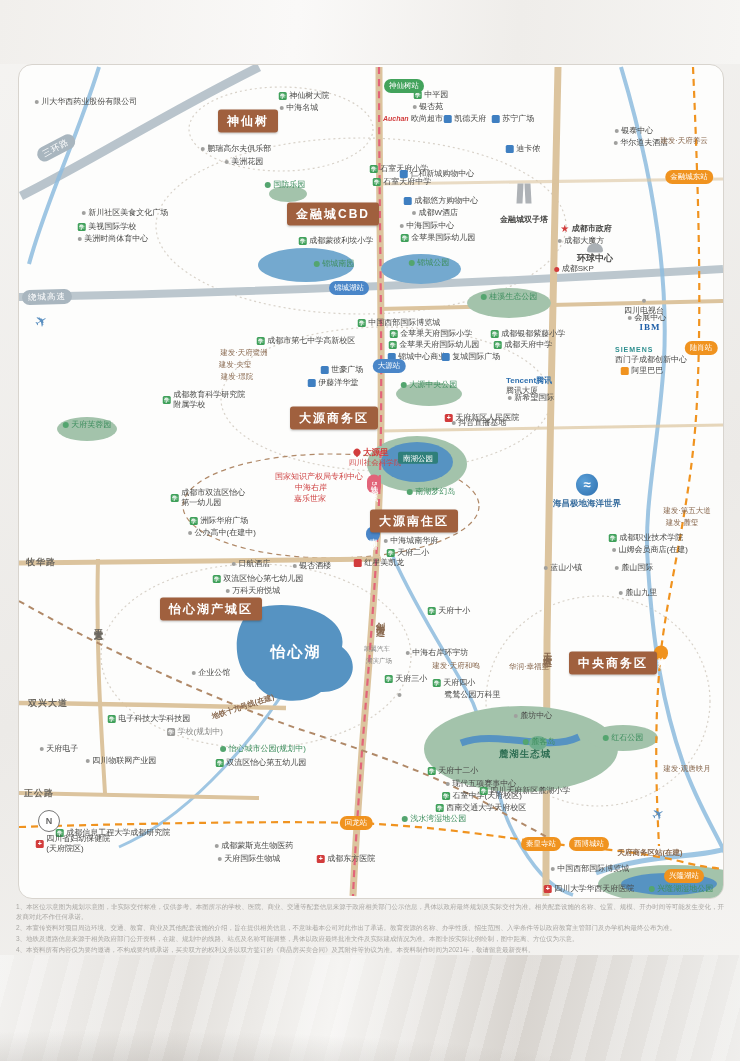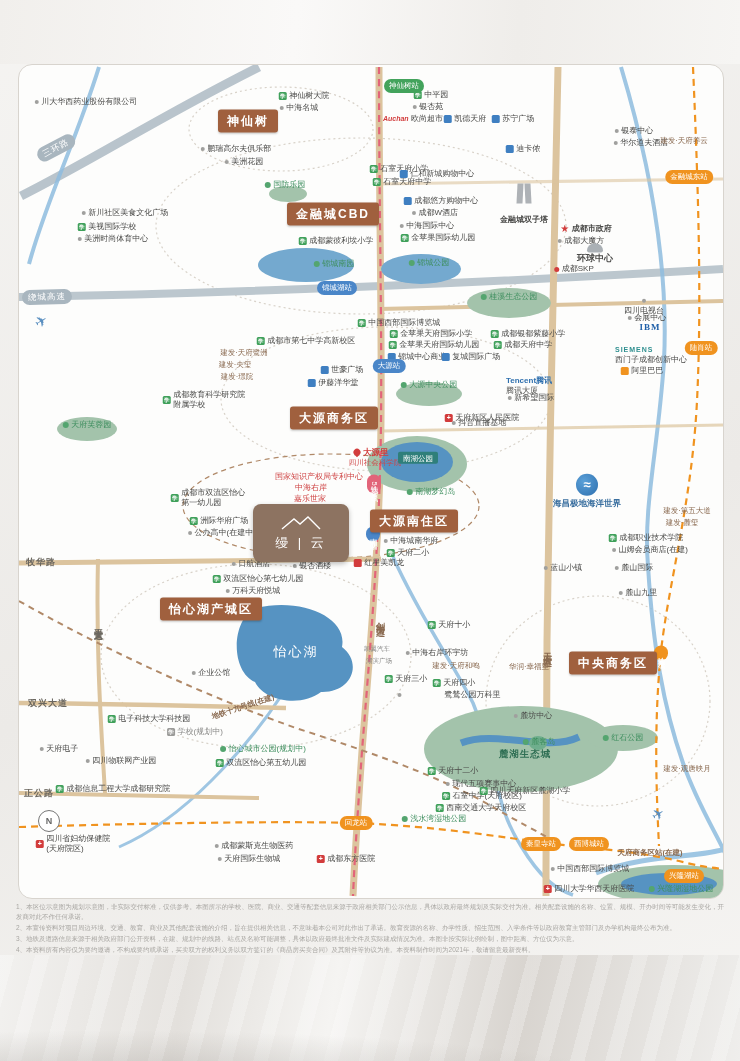--- a/index.html
+++ b/index.html
@@ -55,21 +55,21 @@
   .redsmall{font-size:7.5px}.redsmall .tx{color:#cf4545}
   .redpin .ic{width:7px;height:7px;border-radius:50% 50% 50% 0;background:#d23c3c;transform:rotate(-45deg)}
   .redpin .tx{color:#d23c3c;font-weight:bold;font-size:8.5px}
   .redstore .ic{background:#d23c3c}
   .skp .ic{width:5px;height:5px;border-radius:50%;background:#d23c3c}
   .star .ic{background:none;color:#d23c3c;width:auto;height:auto;font-size:10px;line-height:1}
   .star .tx{font-weight:bold}
   .ibm .tx{color:#1f5fa8;font-weight:bold;font-family:"Liberation Serif","DejaVu Serif",serif;font-size:9px;letter-spacing:1px}
   .laketag{background:#2f7f7a;color:#fff;font-size:7.5px;padding:1.5px 5px;border-radius:2px}
   .laketag .tx{color:#fff}
-  .lakename .tx{color:#fff;font-weight:normal;font-size:13px;letter-spacing:2px}
+  .lakename .tx{color:#fff;font-weight:bold;font-size:15px;letter-spacing:2px}
   .arealabel .tx{color:#2f6f54;font-weight:bold;font-size:9.5px;letter-spacing:1px}
   .towers{flex-direction:column;gap:11px}
   .towers .ic{position:relative;width:18px;height:20px;background:none}
   .towers .ic::before,.towers .ic::after{content:"";position:absolute;bottom:0;width:6px;height:20px;background:#aeb2b6}
   .towers .ic::before{left:2px;transform:skewX(-3deg)}
   .towers .ic::after{right:2px;transform:skewX(3deg)}
   .towers .tx{font-weight:bold}
   .globe{flex-direction:column;gap:1px}
   .globe .ic{width:16px;height:9px;border-radius:8px 8px 2px 2px;background:#aab0b5}
   .globe .tx{font-weight:bold;font-size:9px}
@@ -161,21 +161,21 @@
 
     <div id="map-layer" style="position:absolute;left:0;top:0;width:740px;height:1061px;">
         <div class="pos district" style="left: 247px; top: 120px;">神仙树</div>
         <div class="pos district" style="left: 332px; top: 213px;">金融城CBD</div>
         <div class="pos district" style="left: 333px; top: 417px;">大源商务区</div>
         <div class="pos district" style="left: 413px; top: 520px;">大源南住区</div>
         <div class="pos district" style="left: 210px; top: 608px;">怡心湖产城区</div>
         <div class="pos district" style="left: 612px; top: 662px;">中央商务区</div>
         <div class="pos station s-green" style="left: 403px; top: 85px;">神仙树站</div>
         <div class="pos station s-orange" style="left: 688px; top: 176px;">金融城东站</div>
-        <div class="pos station s-blue" style="left: 336px; top: 287px;">锦城湖站</div>
+        <div class="pos station s-blue" style="left: 348px; top: 287px;">锦城湖站</div>
         <div class="pos station s-blue" style="left: 388px; top: 365px;">大源站</div>
         <div class="pos station s-orange" style="left: 700px; top: 347px;">陆肖站</div>
         <div class="pos station s-pink vert" style="left: 373px; top: 483px;">地铁5号线</div>
         <div class="pos station s-blue vert" style="left: 372px; top: 533px;">南湖立交站</div>
         <div class="pos station s-orange vert" style="left: 660px; top: 652px;">地铁六号线</div>
         <div class="pos station s-browntext" style="left: 242px; top: 706px; transform: translate(-50%, -50%) rotate(-18deg);">地铁十九号线(在建)</div>
         <div class="pos station s-orange" style="left: 355px; top: 822px;">回龙站</div>
         <div class="pos station s-orange" style="left: 540px; top: 843px;">秦皇寺站</div>
         <div class="pos station s-orange" style="left: 588px; top: 843px;">西博城站</div>
         <div class="pos station s-orange" style="left: 683px; top: 875px;">兴隆湖站</div>
@@ -507,21 +507,21 @@
           <span class="tx">麓山九里</span>
         </div>
         <div class="pos poi school" style="left: 257px; top: 578px;">
           <span class="ic">学</span>
           <span class="tx">双流区怡心第七幼儿园</span>
         </div>
         <div class="pos poi plain" style="left: 252px; top: 590px;">
           <span class="ic"></span>
           <span class="tx">万科天府悦城</span>
         </div>
-        <div class="pos poi school" style="left: 448px; top: 610px; margin-top: 14px;">
+        <div class="pos poi school" style="left: 448px; top: 610px;">
           <span class="ic">学</span>
           <span class="tx">天府十小</span>
         </div>
         <div class="pos poi lakename" style="left: 295px; top: 651px;">
           <span class="tx">怡心湖</span>
         </div>
         <div class="pos poi tiny" style="left: 376px; top: 648px;">
           <span class="tx">凯翼汽车</span>
         </div>
         <div class="pos poi tiny" style="left: 378px; top: 660px;">
@@ -570,21 +570,21 @@
           <span class="tx">天府电子</span>
         </div>
         <div class="pos poi plain" style="left: 120px; top: 760px;">
           <span class="ic"></span>
           <span class="tx">四川物联网产业园</span>
         </div>
         <div class="pos poi school" style="left: 260px; top: 762px;">
           <span class="ic">学</span>
           <span class="tx">双流区怡心第五幼儿园</span>
         </div>
-        <div class="pos poi school" style="left: 112px; top: 788px;">
+        <div class="pos poi school" style="left: 112px; top: 832px;">
           <span class="ic">学</span>
           <span class="tx">成都信息工程大学成都研究院</span>
         </div>
         <div class="pos poi plain" style="left: 532px; top: 715px;">
           <span class="ic"></span>
           <span class="tx">麓坊中心</span>
         </div>
         <div class="pos poi parkt" style="left: 538px; top: 741px;">
           <span class="ic"></span>
           <span class="tx">麓客岛</span>
@@ -656,26 +656,20 @@
         <div class="pos poi hosp" style="left: 588px; top: 888px;">
           <span class="ic">+</span>
           <span class="tx">四川大学华西天府医院</span>
         </div>
         <div class="pos poi parkt" style="left: 680px; top: 888px;">
           <span class="ic"></span>
           <span class="tx">兴隆湖湿地公园</span>
         </div>
       </div>
 
-    <div class="logo">
-      <svg width="42" height="16" viewBox="0 0 42 16">
-        <path d="M2 14 L14 4 L20 9 L28 2 L40 14" fill="none" stroke="#fff" stroke-width="1.4"></path>
-      </svg>
-      <div class="nm">缦 | 云</div>
-    </div>
   </div>
 </div>
 
 <div class="disclaimer">
     <p>1、本区位示意图为规划示意图，非实际交付标准，仅供参考。本图所示的学校、医院、商业、交通等配套信息来源于政府相关部门公示信息，具体以政府最终规划及实际交付为准。相关配套设施的名称、位置、规模、开办时间等可能发生变化，开发商对此不作任何承诺。</p>
     <p>2、本宣传资料对项目周边环境、交通、教育、商业及其他配套设施的介绍，旨在提供相关信息，不意味着本公司对此作出了承诺。教育资源的名称、办学性质、招生范围、入学条件等以政府教育主管部门及办学机构最终公布为准。</p>
     <p>3、地铁及道路信息来源于相关政府部门公开资料，在建、规划中的线路、站点及名称可能调整，具体以政府最终批准文件及实际建成情况为准。本图非按实际比例绘制，图中距离、方位仅为示意。</p>
     <p>4、本资料所有内容仅为要约邀请，不构成要约或承诺，买卖双方的权利义务以双方签订的《商品房买卖合同》及其附件等协议为准。本资料制作时间为2021年，敬请留意最新资料。</p>
   </div>
 

